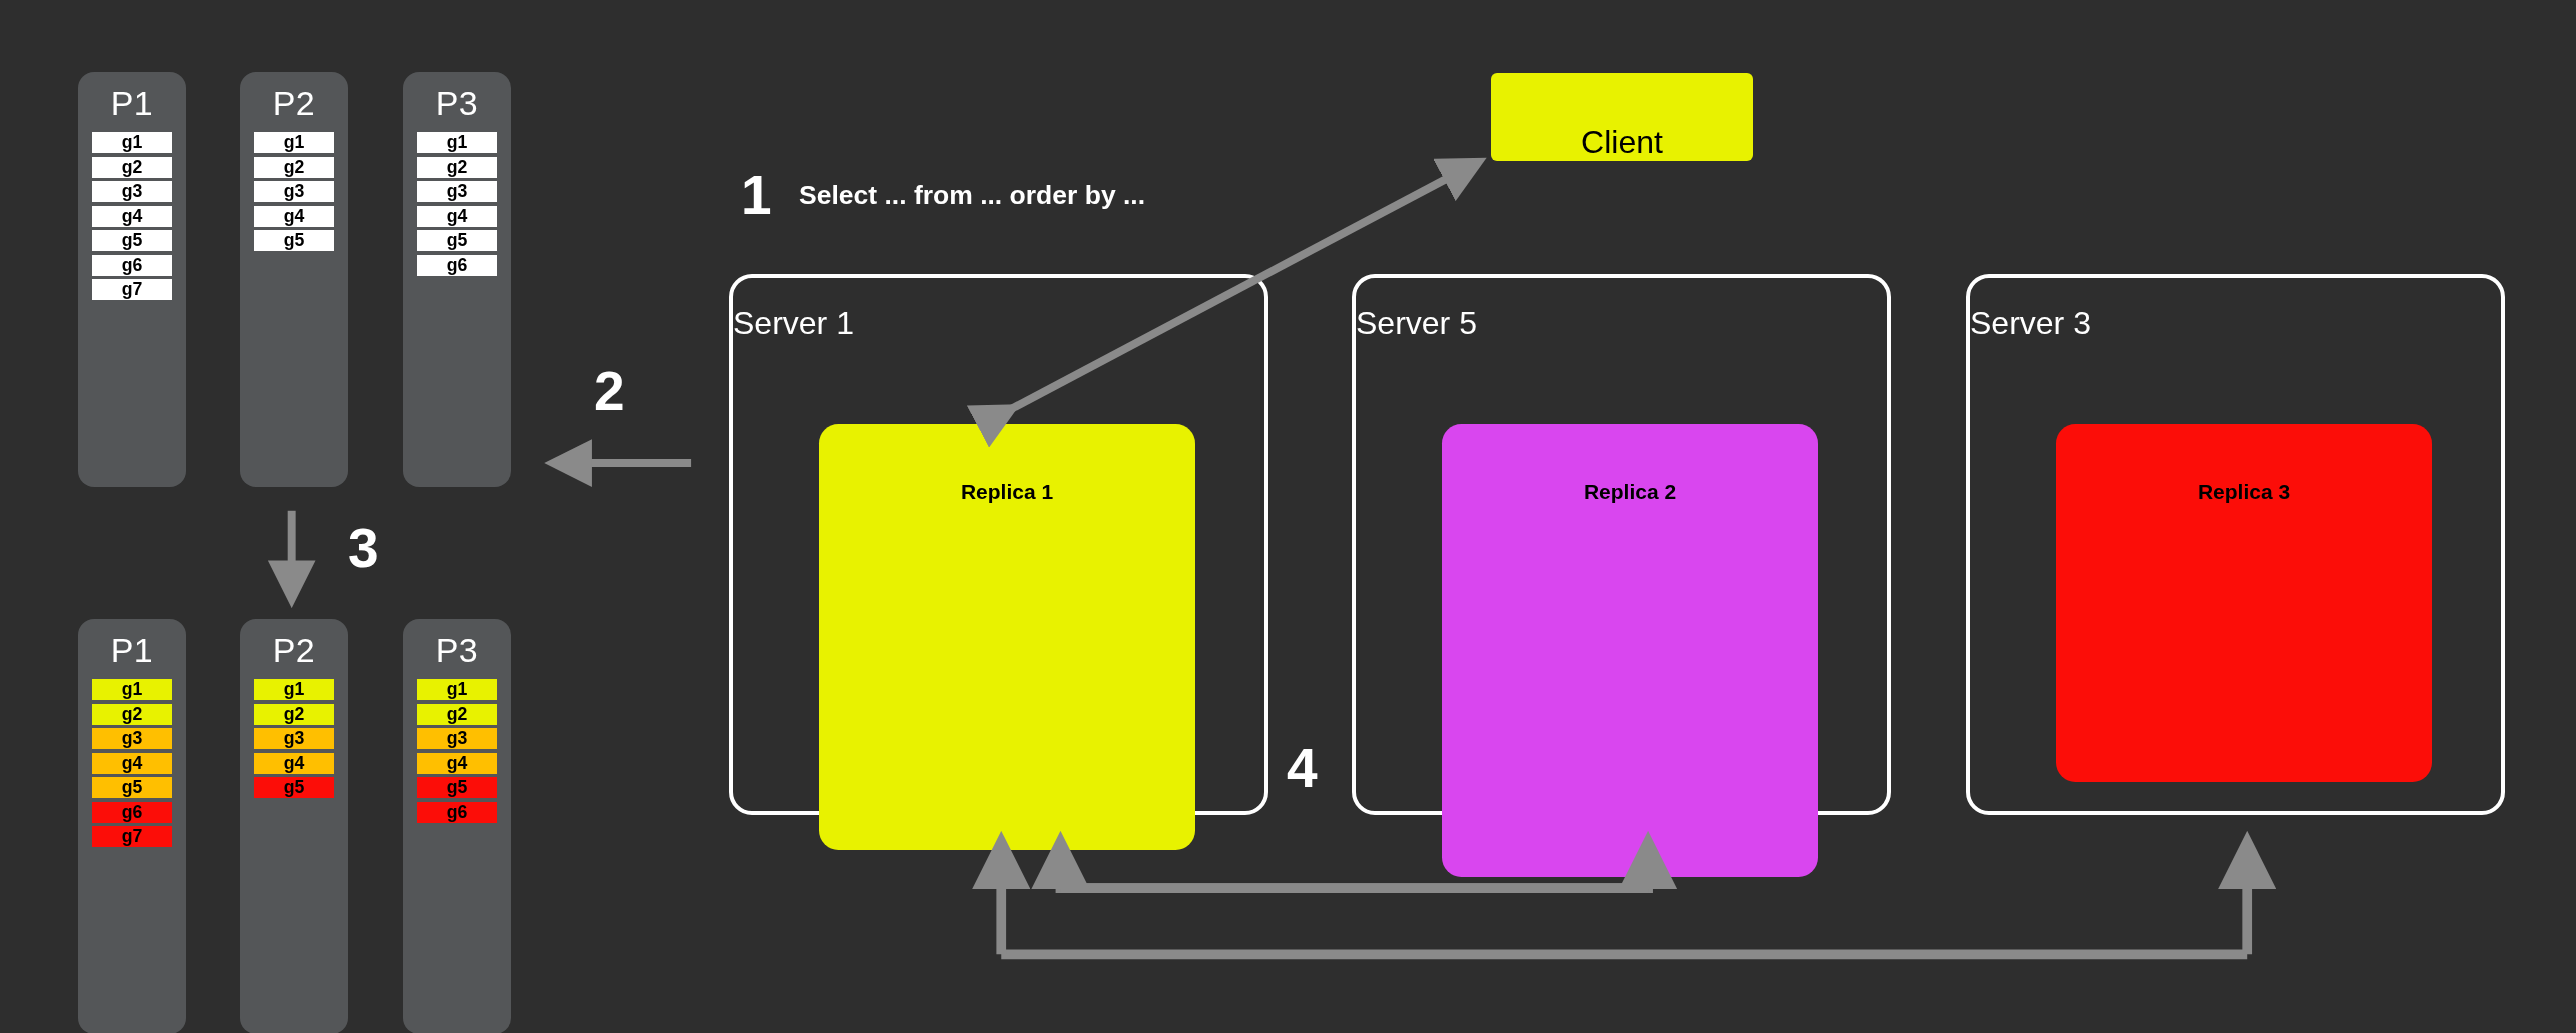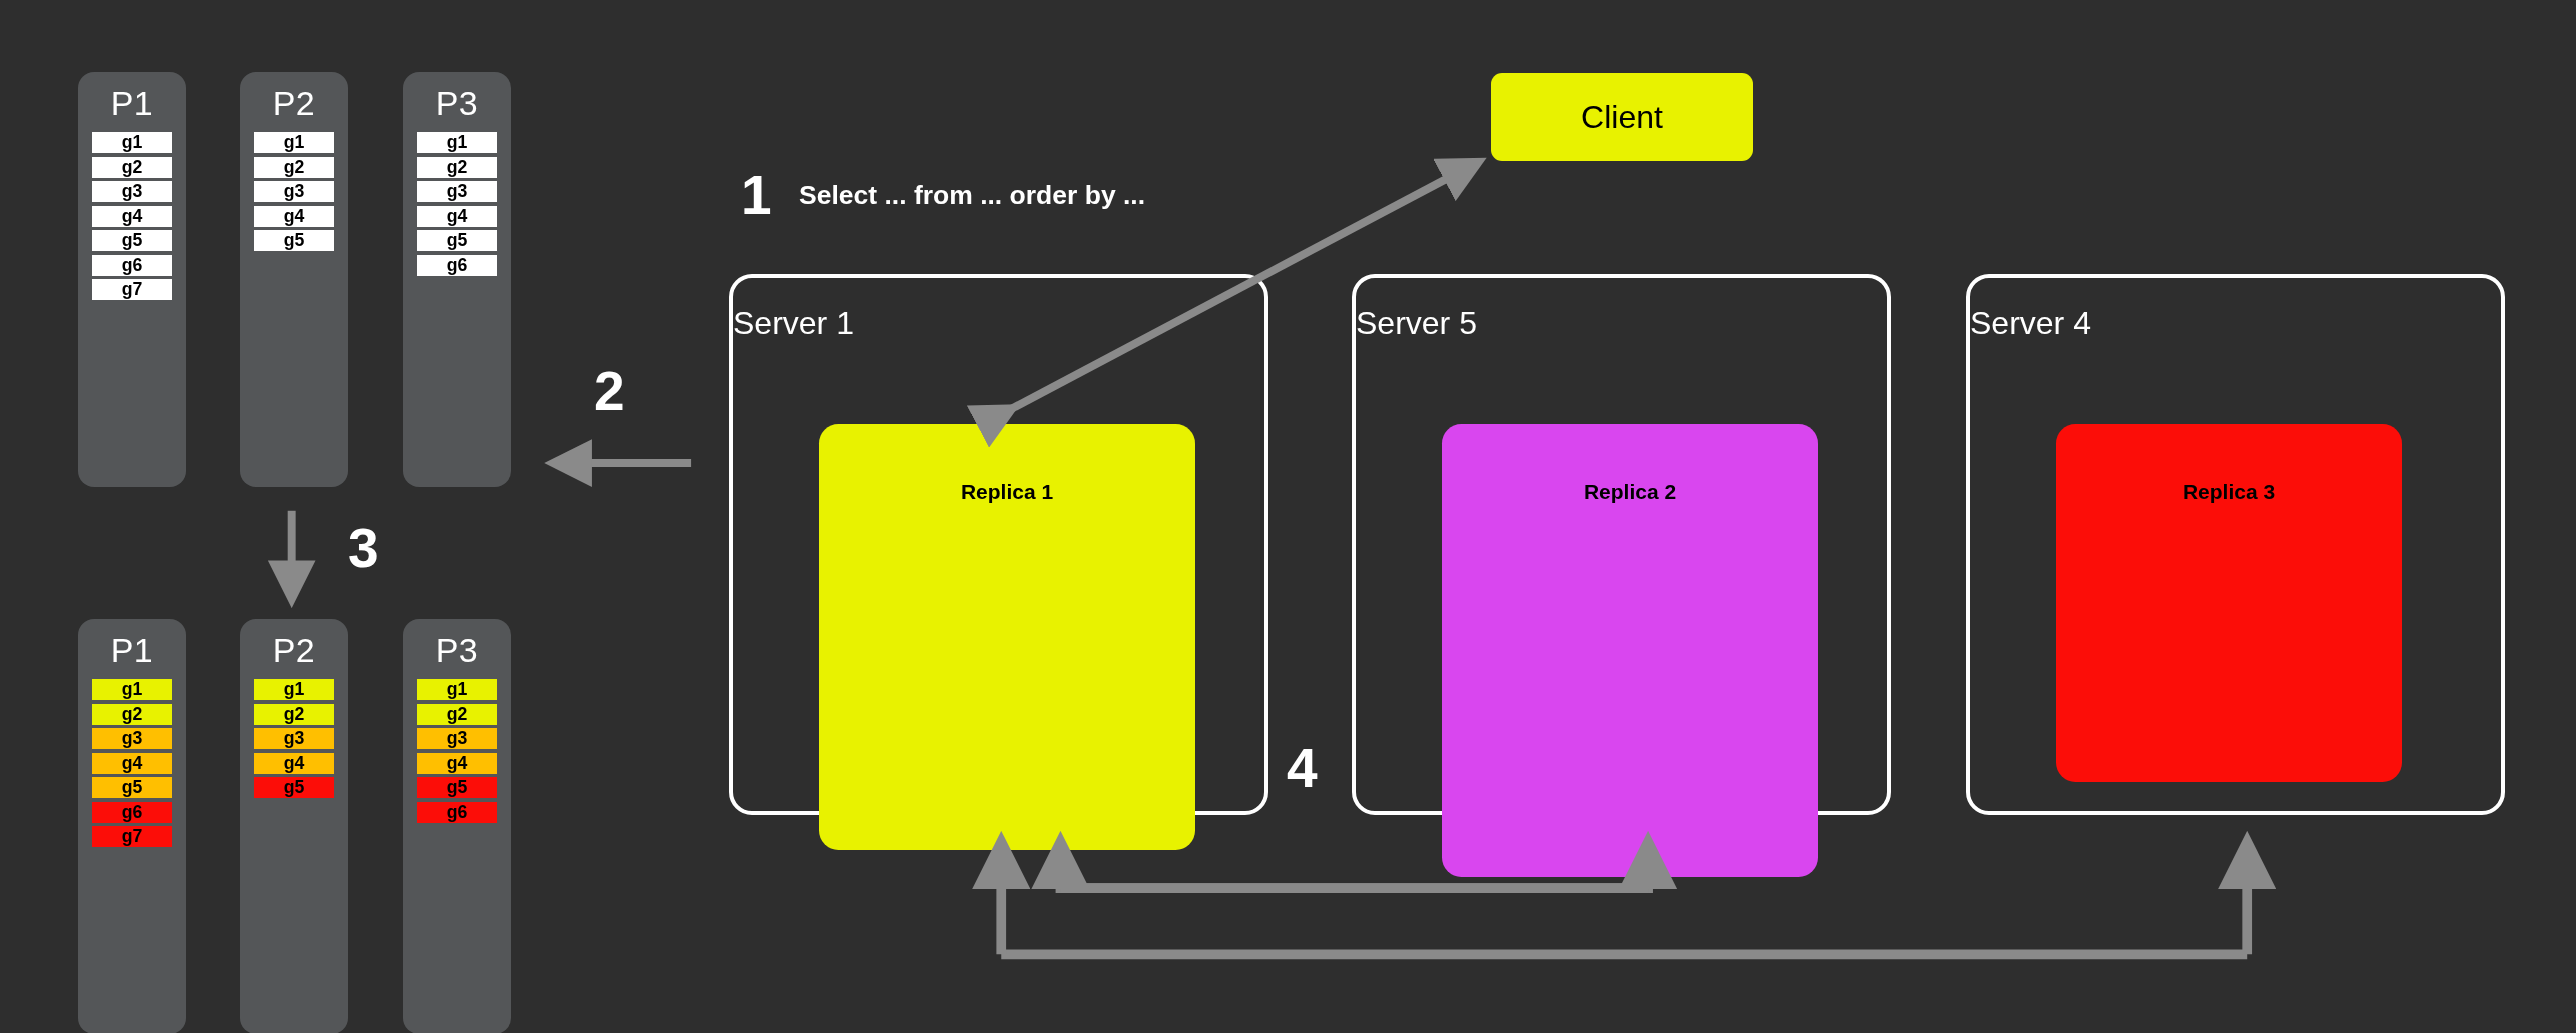--- a/index.html
+++ b/index.html
@@ -91,24 +91,24 @@
     text-align: center;
     font-size: 21px;
     font-weight: bold;
     color: #000000;
     line-height: 25px;
   }
 
   
   .client-box {
     position: absolute;
-    border-radius: 11px;
+    border-radius: 6px;
     box-sizing: border-box;
     display: flex;
-    align-items: center;
+    align-items: flex-end;
     justify-content: center;
   }
   .client-label {
     font-size: 32px;
     font-weight: 400;
     color: #000000;
     line-height: 37px;
   }
 
   
@@ -237,22 +237,22 @@
   </div>
 
   <div class="server-box" style="left:1352px; top:274px; width:539px; height:541px;">
     <div class="server-title">Server 5</div>
     <div class="replica" style="left:86px; top:146px; width:376px; height:453px; background:#d946ef;">
       <div class="replica-label">Replica 2</div>
     </div>
   </div>
 
   <div class="server-box" style="left:1966px; top:274px; width:539px; height:541px;">
-    <div class="server-title">Server 4</div>
-    <div class="replica" style="left:86px; top:146px; width:346px; height:358px; background:#fc0d08;">
+    <div class="server-title">Server 3</div>
+    <div class="replica" style="left:86px; top:146px; width:376px; height:358px; background:#fc0d08;">
       <div class="replica-label">Replica 3</div>
     </div>
   </div>
 
   <svg id="arrows" viewBox="0 0 2915 1169" xmlns="http://www.w3.org/2000/svg">
     <defs>
       <marker id="head-gray" markerWidth="6" markerHeight="6" refX="4.2" refY="3" orient="auto" markerUnits="strokeWidth">
         <path d="M0,0 L6,3 L0,6 z" fill="#8a8a8a"></path>
       </marker>
     </defs>

